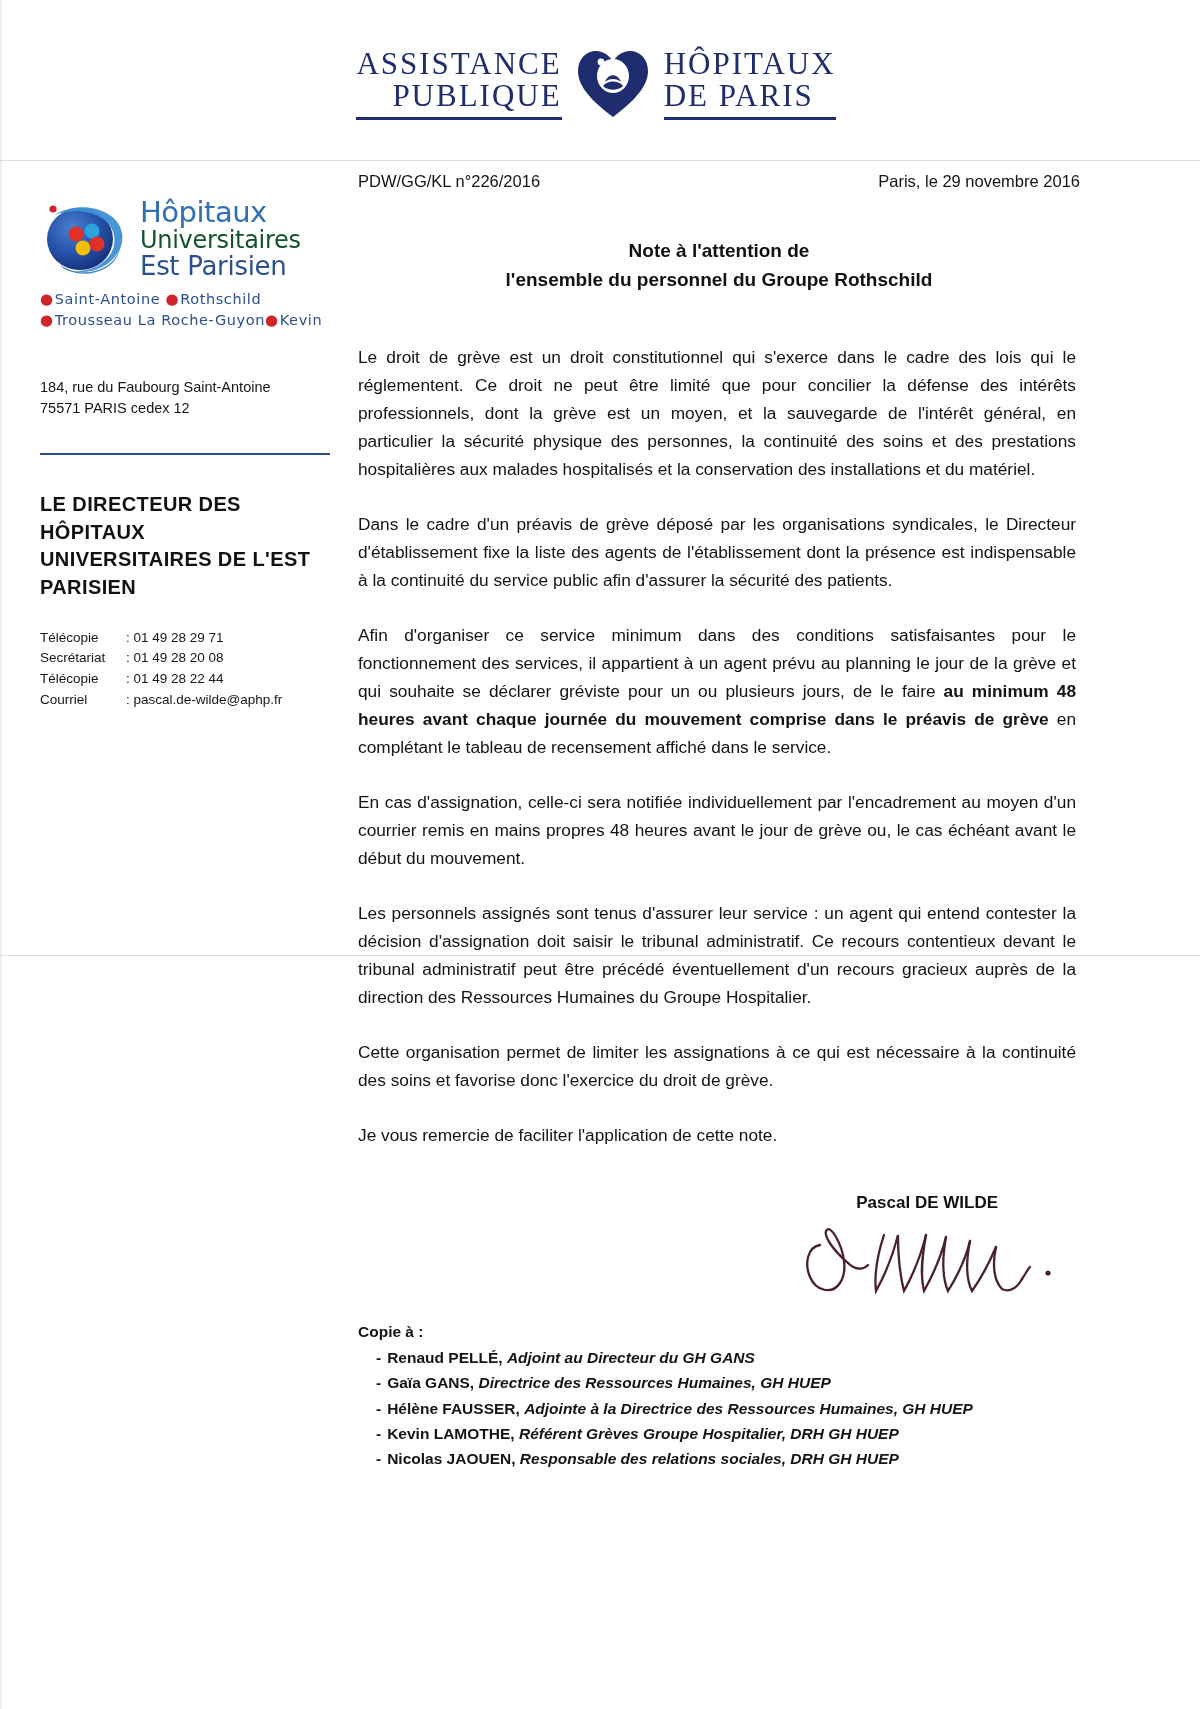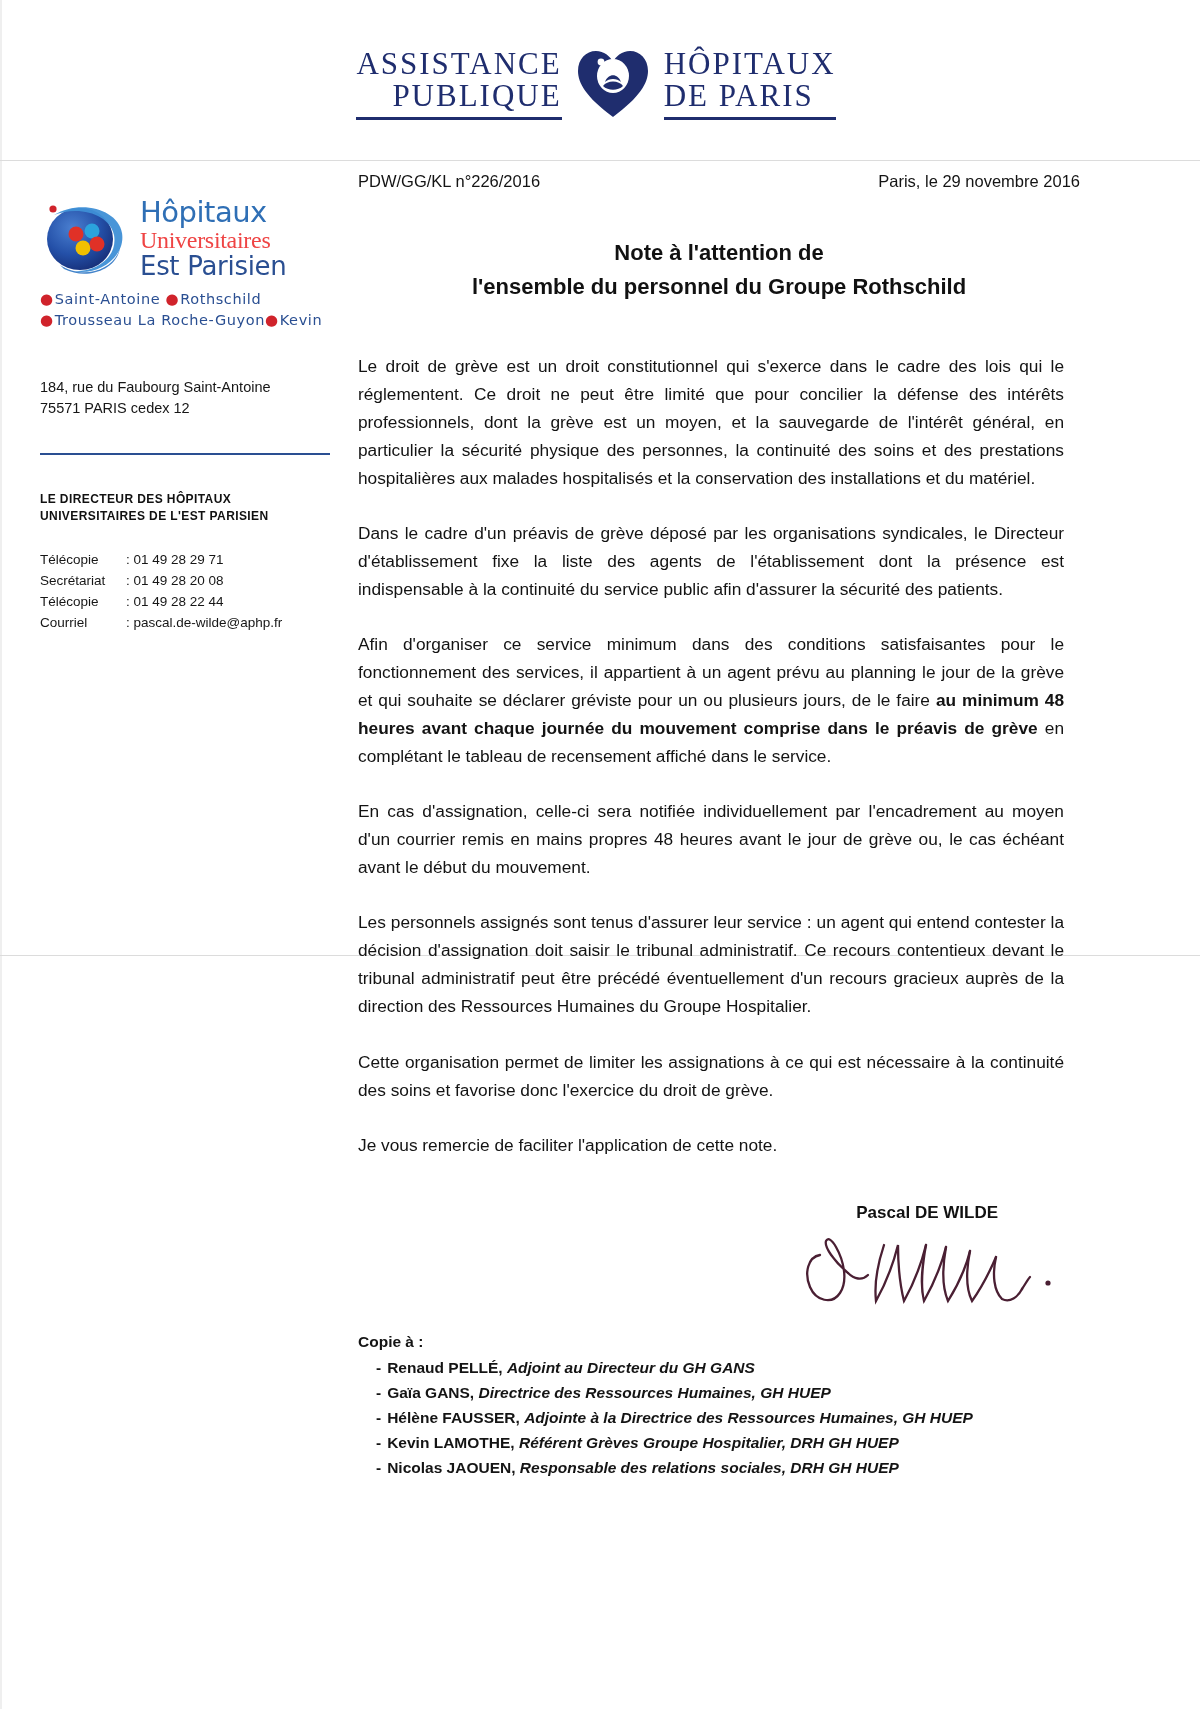--- a/index.html
+++ b/index.html
@@ -83,21 +83,21 @@
     height: 88px;
     position: relative;
     flex: 0 0 auto;
   }
   .huep-name {
     font-family: "DejaVu Sans", sans-serif;
     line-height: 1.06;
     color: #2b5fa8;
   }
   .huep-name .l1 { font-size: 29px; color: #2f6fb5; letter-spacing: -0.5px;}
-  .huep-name .l2 { font-size: 24px; color: #ef4444; letter-spacing: -0.3px; font-family: Liberation Serif, serif;}
+  .huep-name .l2 { font-size: 24px; color: #14532d; letter-spacing: -0.3px;}
   .huep-name .l3 { font-size: 26px; color: #2a4f92; letter-spacing: -0.3px;}
 
   .huep-sites {
     margin-top: 6px;
     font-family: "DejaVu Sans", sans-serif;
     font-size: 14.5px;
     color: #2a4f92;
     letter-spacing: 0.6px;
     line-height: 1.35;
   }
@@ -116,21 +116,21 @@
 
   .hr-left {
     margin-top: 34px;
     width: 290px;
     height: 2px;
     background: #2a4f92;
   }
 
   .director {
     margin-top: 36px;
-    font-size: 12px;
+    font-size: 20px;
     font-weight: 700;
     line-height: 1.38;
     letter-spacing: 0.4px;
     color: #111;
   }
 
   .contacts {
     margin-top: 26px;
     font-size: 13.5px;
     line-height: 1.55;
@@ -151,27 +151,27 @@
   .meta-row {
     display: flex;
     justify-content: space-between;
     align-items: baseline;
     font-size: 16.5px;
     color: #141414;
   }
   .subject {
     margin-top: 45px;
     text-align: center;
-    font-size: 22px;
+    font-size: 19px;
     font-weight: 700;
     line-height: 1.55;
     color: #111;
   }
   p.para {
-    margin: 0 16px 27px 0;
+    margin: 0 4px 27px 0;
     text-align: justify;
     font-size: 17.3px;
     line-height: 1.62;
     color: #131313;
   }
   .paras { margin-top: 48px; }
   p.para b { font-weight: 700; }
 
   
   .sign-block {

